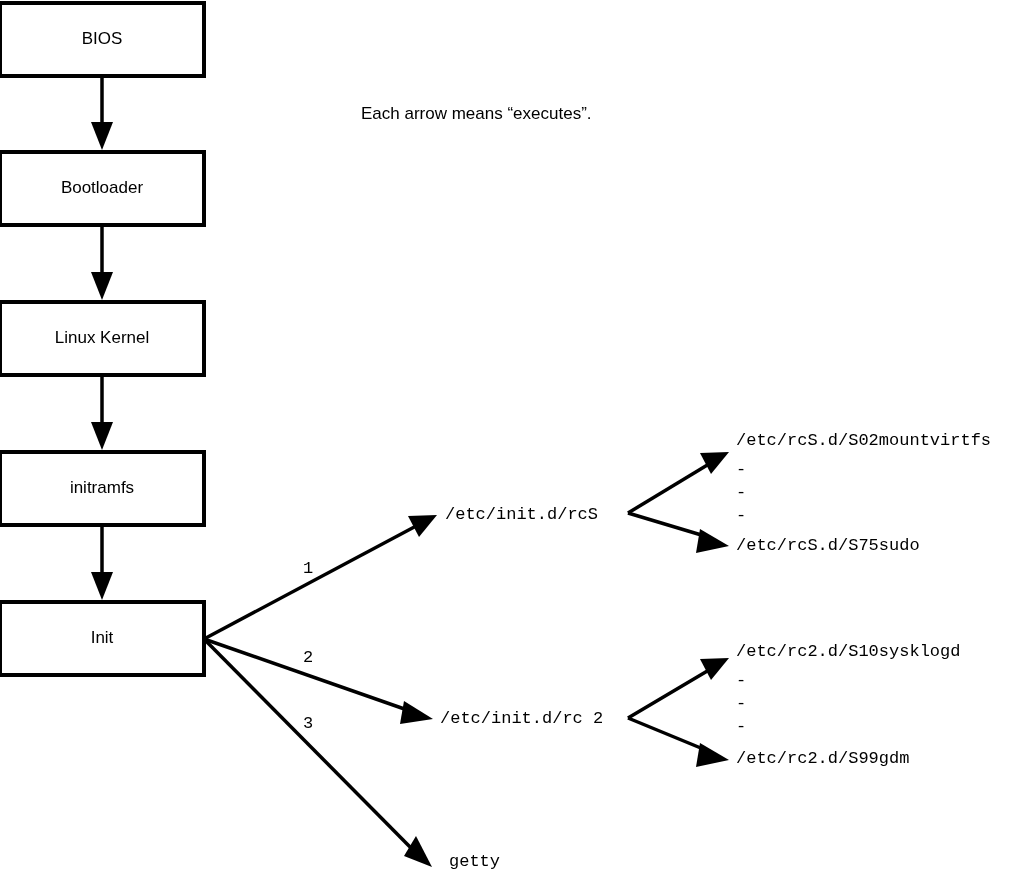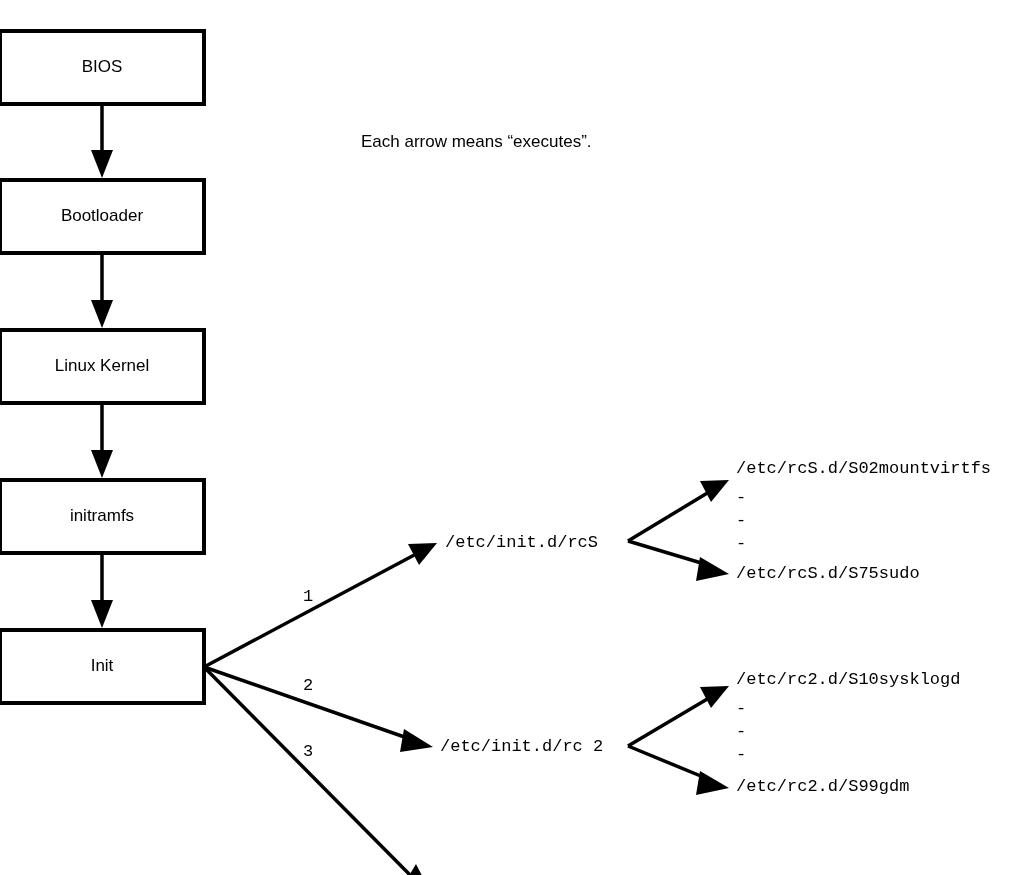--- a/index.html
+++ b/index.html
@@ -11,21 +11,20 @@
     width: 1024px;
     height: 875px;
     overflow: hidden;
     font-family: "Liberation Sans", sans-serif;
   }
   #diagram-root {
     position: relative;
     width: 1024px;
     height: 656px;
     background: #ffffff;
-    margin-top: 28px;
   }
   svg#boot-diagram {
     display: block;
     width: 1024px;
     height: 875px;
   }
   .node-box {
     fill: #ffffff;
     stroke: #000000;
     stroke-width: 4;

